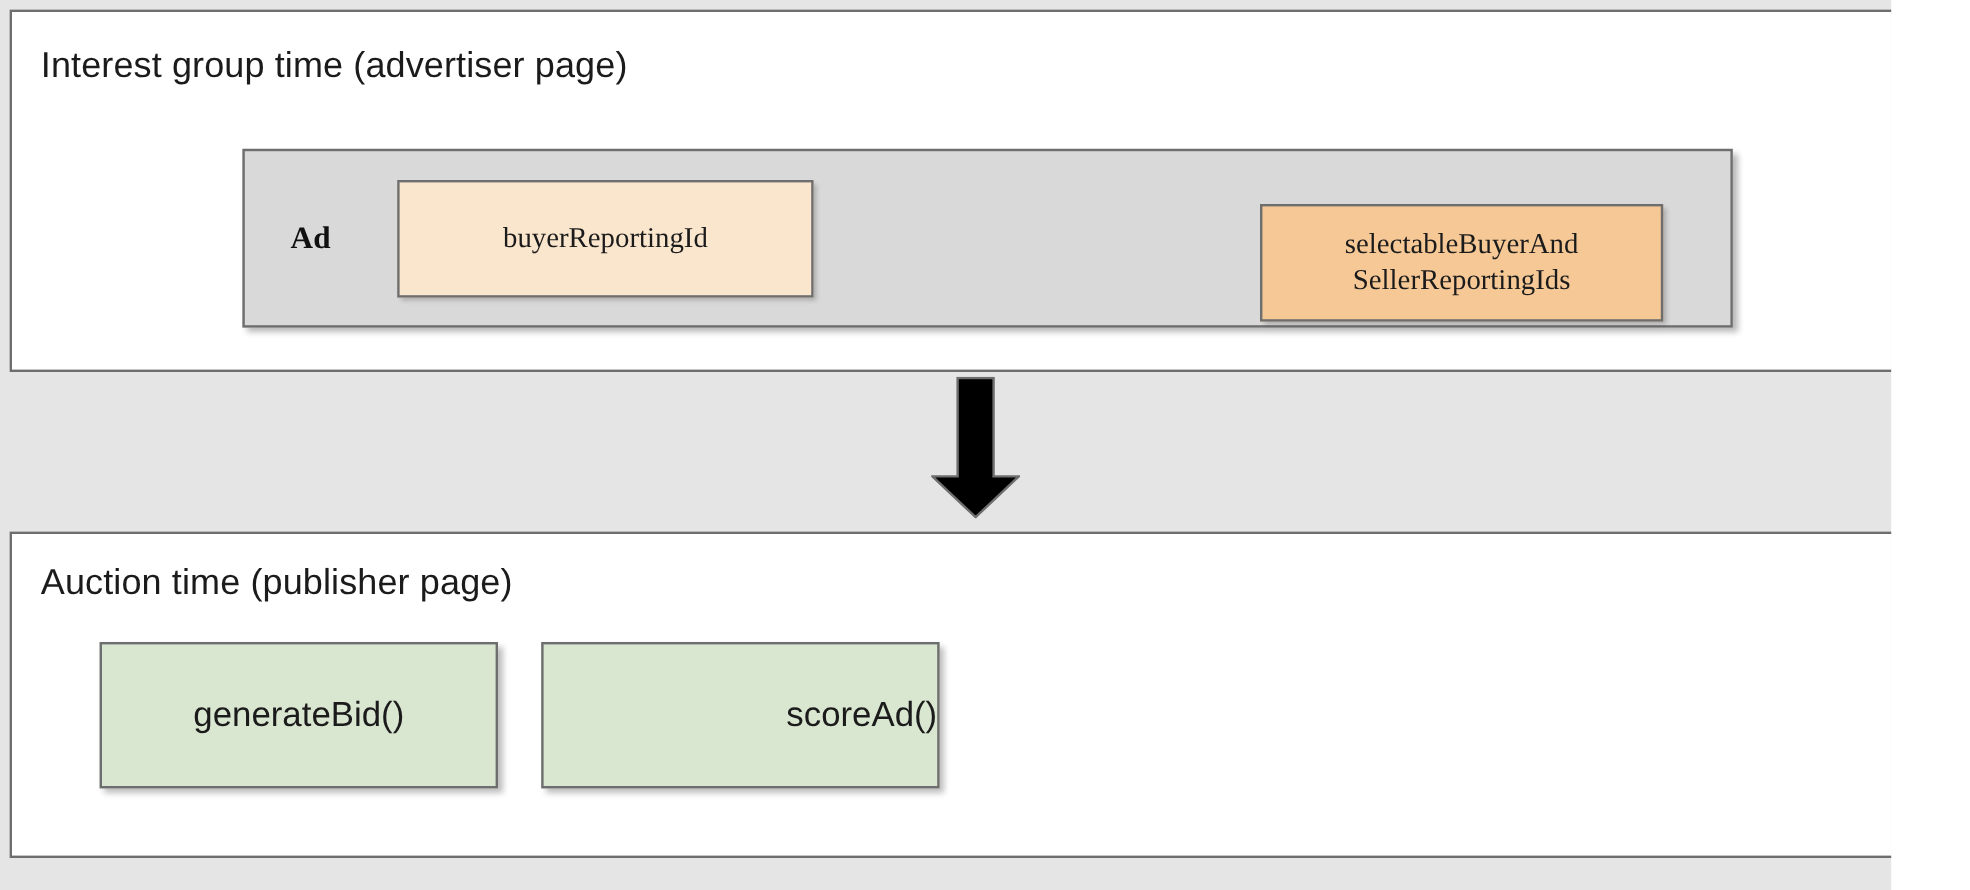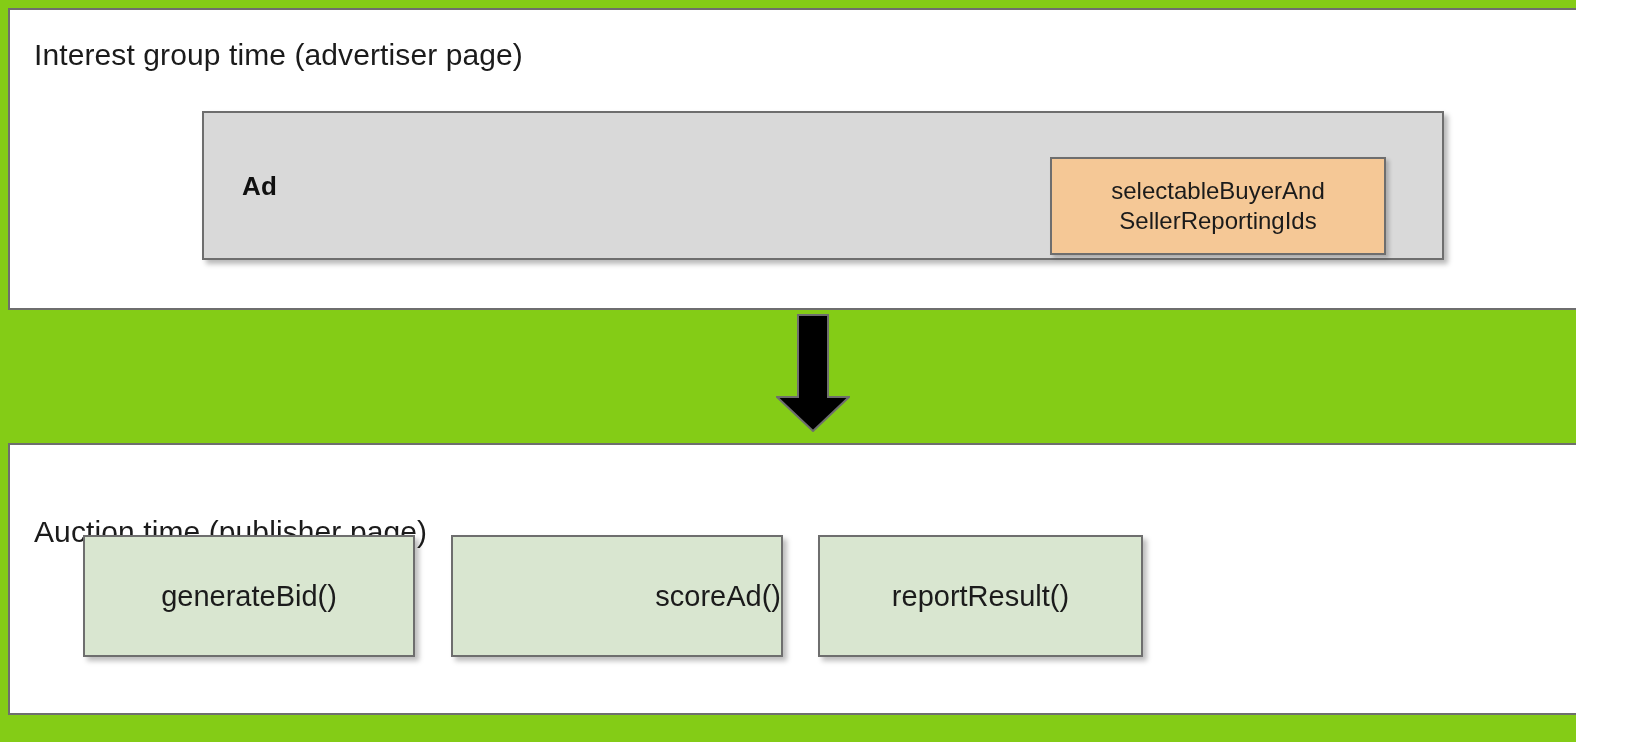--- a/index.html
+++ b/index.html
@@ -8,21 +8,21 @@
     background: #ffffff;
   }
   body {
     font-family: "Liberation Sans", sans-serif;
     -webkit-font-smoothing: antialiased;
   }
   #canvas {
     position: relative;
     width: 1576px;
     height: 742px;
-    background: #84cc16;
+    background: #e5e5e5;
     overflow: hidden;
   }
 
   
   .panel {
     position: absolute;
     background: #ffffff;
     border: 2px solid #6e6e6e;
     box-sizing: border-box;
   }
@@ -40,33 +40,34 @@
   }
   .panel-title {
     position: absolute;
     left: 24px;
     font-size: 30px;
     color: #1b1b1b;
     letter-spacing: 0.1px;
     white-space: nowrap;
   }
   #panel-advertiser .panel-title { top: 28px; }
-  #panel-auction .panel-title { top: 24px; margin-top: 46px; }
+  #panel-auction .panel-title { top: 24px; }
 
   
   #ad-container {
     position: absolute;
     left: 192px;
-    top: 101px;
+    top: 114px;
     width: 1242px;
     height: 149px;
     background: #d9d9d9;
     border: 2px solid #6e6e6e;
     box-sizing: border-box;
     box-shadow: 4px 4px 5px rgba(0,0,0,0.28);
+    font-family: Liberation Serif, serif;
   }
   #ad-label {
     position: absolute;
     left: 38px;
     top: 58px;
     font-size: 26px;
     font-weight: bold;
     color: #101010;
     letter-spacing: 0.3px;
   }
@@ -125,20 +126,23 @@
 <body>
 
 <div id="canvas">
 
   <div class="panel" id="panel-advertiser">
     <div class="panel-title">Interest group time (advertiser page)</div>
 
     <div id="ad-container">
       <div id="ad-label">Ad</div>
 
+      <div class="id-box" id="id-box-0">
+        <span>buyerReportingId</span>
+      </div>
 
 
       <div class="id-box" id="id-box-2">
         <span>
           <span>selectableBuyerAnd</span><br>
           <span>SellerReportingIds</span>
         </span>
       </div>
     </div>
   </div>
@@ -149,18 +153,15 @@
 
   <div class="panel" id="panel-auction">
     <div class="panel-title">Auction time (publisher page)</div>
 
     <div class="fn-box" id="fn-box-0">
       <span>generateBid()</span>
     </div>
     <div class="fn-box" id="fn-box-1">
       <span>scoreAd()</span>
     </div>
-    <div class="fn-box" id="fn-box-2">
-      <span>reportResult()</span>
-    </div>
   </div>
 
 </div>
 
 </body></html>

